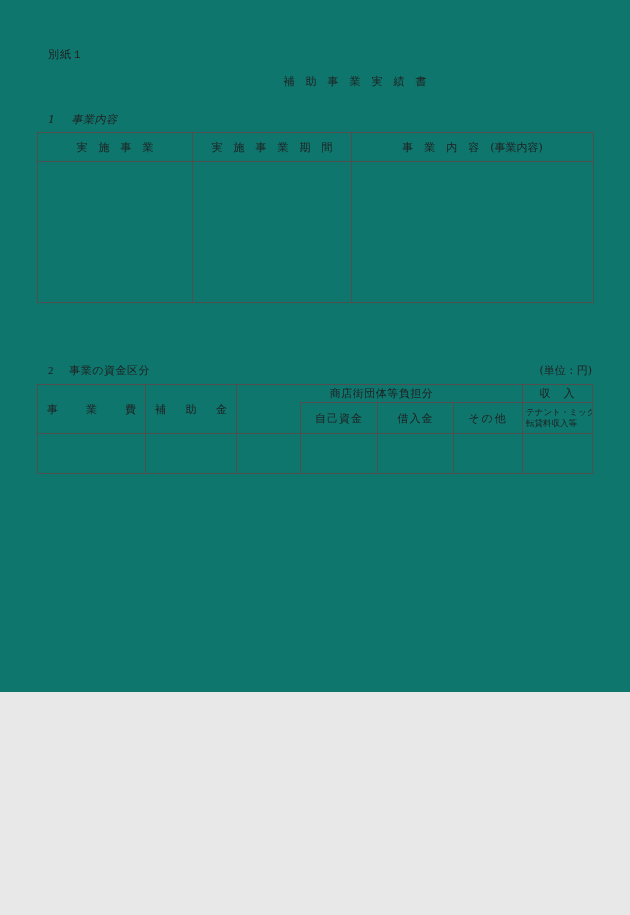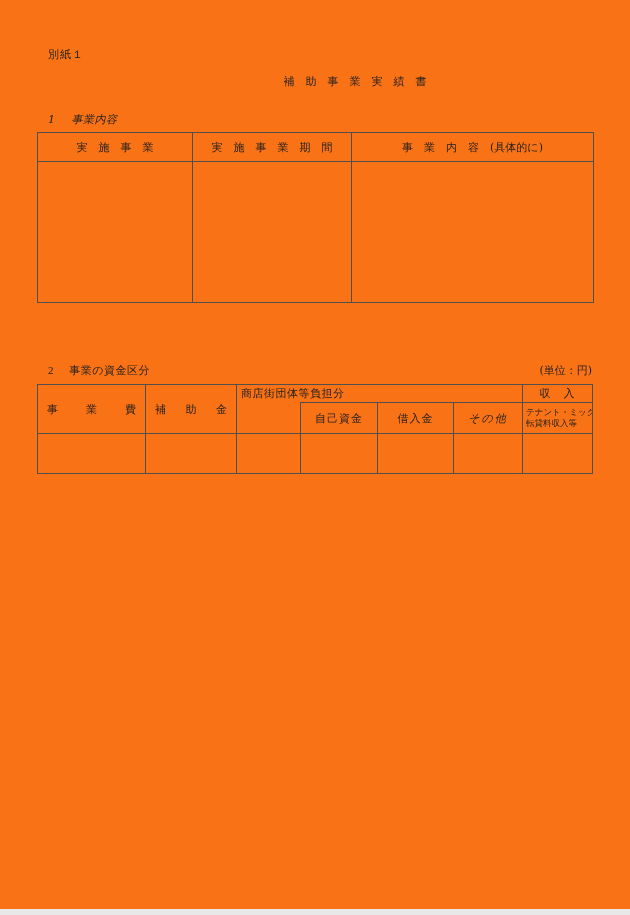--- a/index.html
+++ b/index.html
@@ -1,21 +1,21 @@
 <!DOCTYPE html>
 <html><head>
 <meta charset="utf-8">
 <style>
   html,body { margin:0; padding:0; background:#e8e8e8; }
   .page {
     position: relative;
     width: 630px;
-    height: 909px;
+    height: 692px;
     margin: 0 auto;
-    background: #f97316;
+    background: #0f766e;
     font-family: "DejaVu Serif", "Liberation Serif", serif;
     color: #1f1f1f;
     overflow: hidden;
   }
   .sheet-label {
     position: absolute;
     left: 48px;
     top: 47px;
     font-size: 11px;
     letter-spacing: 1px;
@@ -69,28 +69,28 @@
   .t2 { left: 37px; top: 384px; width: 555px; }
   .t2 .row-group { height: 18px; }
   .t2 .row-sub   { height: 31px; }
   .t2 .row-data  { height: 40px; }
   .t2 .dist {
     text-align: justify;
     text-align-last: justify;
     padding: 0 9px;
   }
   .t2 .group-cell {
-    text-align: left;
+    text-align: center;
     padding-left: 4px;
     border-bottom: none;
     letter-spacing: 0.5px;
   }
   .t2 .blank-sub { border-top: none; }
   .t2 .sub-h { letter-spacing: 1px; }
-  .t2 .other-h { letter-spacing: 2px; font-style: italic; }
+  .t2 .other-h { letter-spacing: 2px; }
   .t2 .income-h { letter-spacing: 1px; font-family: Liberation Serif, serif; }
   .t2 .income-sub {
     font-size: 8.5px;
     line-height: 11.5px;
     text-align: left;
     padding-left: 3px;
     letter-spacing: 0px;
     white-space: nowrap;
   }
 </style>
@@ -113,21 +113,21 @@
   <table class="t1">
     <colgroup>
       <col style="width:155px">
       <col style="width:159px">
       <col style="width:242px">
     </colgroup>
     <tbody>
       <tr class="head-row">
         <th>実　施　事　業</th>
         <th>実　施　事　業　期　間</th>
-        <th>事　業　内　容　(具体的に)</th>
+        <th>事　業　内　容　(事業内容)</th>
       </tr>
       <tr class="body-row">
         <td></td>
         <td></td>
         <td></td>
       </tr>
     </tbody>
   </table>
 
   <div class="sec-heading sec2">

